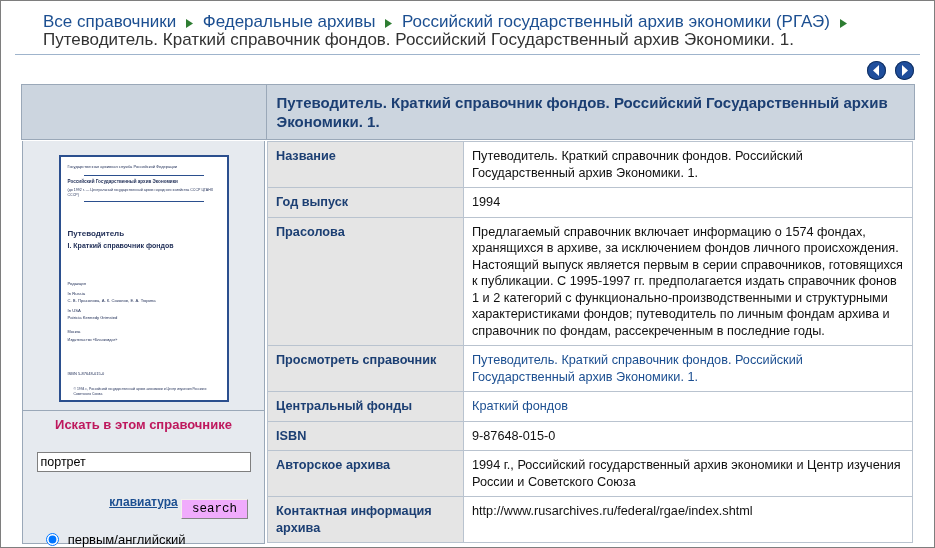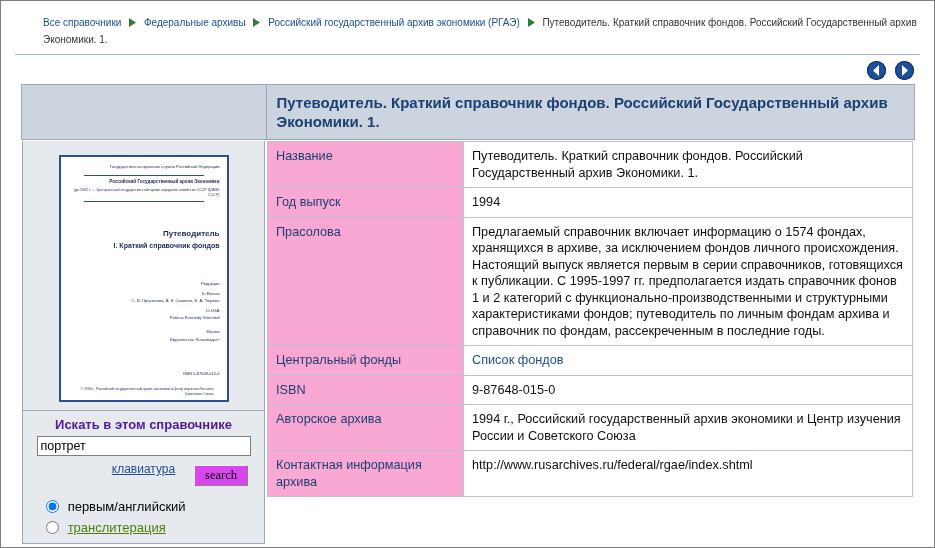--- a/index.html
+++ b/index.html
@@ -15,21 +15,21 @@
     overflow: hidden;
     background: #ffffff;
     border: 1px solid #7e7e7e;
   }
   .inner {
     padding: 10px 14px 0 14px;
   }
 
   
   .breadcrumb {
-    font-size: 10px;
+    font-size: 17px;
     color: #333;
     line-height: 17px;
     padding: 2px 0 4px 28px;
     border-bottom: 1px solid #9fb4cc;
     padding-bottom: 6px;
   }
   .breadcrumb a {
     color: #1c4f91;
     text-decoration: none;
   }
@@ -101,21 +101,21 @@
     width: 170px;
     height: 247px;
     margin: 0 auto;
     background: #ffffff;
     border: 2px solid #2b4f8e;
     position: relative;
     font-size: 4.3px;
     color: #24325a;
     line-height: 6px;
     padding: 7px 7px 0 7px;
-    text-align: right;
+    text-align: left;
     overflow: hidden;
   }
   .cover .c-top { font-size: 4px; line-height: 6px; margin-bottom: 5px; }
   .cover .c-rule { border-top: 1px solid #2b4f8e; margin: 3px 16px; }
   .cover .c-org { font-size: 4.6px; font-weight: bold; line-height: 6.5px; }
   .cover .c-sub { font-size: 3.6px; line-height: 5px; margin-top: 2px; }
   .cover .c-title {
     font-size: 8px; font-weight: bold; margin-top: 26px; line-height: 12px;
   }
   .cover .c-title2 { font-size: 7px; font-weight: bold; line-height: 11px; }
@@ -127,55 +127,56 @@
   
   .searchbox {
     border: 1px solid #9aa8b8;
     border-top: none;
     background: #e6eaef;
     padding: 6px 10px 8px 10px;
     text-align: center;
     height: 133px;
   }
   .searchtitle {
-    color: #4c1d95;
+    color: #be185d;
     font-size: 13px;
     font-weight: bold;
-    padding-bottom: 4px;
+    padding-bottom: 20px;
   }
   .searchinput {
     width: 214px;
     height: 20px;
     font-size: 12.5px;
     font-family: "Liberation Sans", sans-serif;
     border: 1px solid #7f7f7f;
     padding: 2px 3px;
     color: #000;
     background: #fff;
   }
   .kbdline {
-    padding-top: 3px;
+    padding-top: 20px;
     text-align: center;
+    font-weight: bold;
   }
   .kbdlink {
     color: #1c4f91;
     font-size: 12px;
     text-decoration: underline;
     cursor: pointer;
   }
   .searchbtnrow {
     text-align: right;
     padding: 2px 6px 0 0;
     margin-top: -14px;
   }
   .searchbtn {
-    font-family: Liberation Serif, serif;
+    font-family: Liberation Mono, monospace;
     font-size: 12.5px;
     padding: 2px 10px;
-    background: #d946ef;
+    background: #f0abfc;
     border: 1px solid #858585;
     border-top-color: #f3f1ec;
     border-left-color: #f3f1ec;
     cursor: pointer;
   }
   .radiorow {
     text-align: left;
     padding: 10px 0 0 8px;
     font-size: 13px;
     color: #000;
@@ -194,23 +195,23 @@
     font-size: 12.7px;
   }
   .details td {
     border: 1px solid #b9c3cf;
     padding: 6px 8px 6px 8px;
     vertical-align: top;
     line-height: 16.5px;
   }
   .details td.lab {
     width: 196px;
-    background: #f9a8d4;
+    background: #e5e5e5;
     color: #1c3f73;
-    font-weight: normal;
+    font-weight: bold;
   }
   .details td.val {
     background: #ffffff;
     color: #111;
     word-wrap: break-word;
   }
   .details td.val a {
     color: #1c4f91;
     text-decoration: none;
   }
@@ -319,22 +320,26 @@
             </tr>
             <tr>
               <td class="lab">Год выпуск</td>
               <td class="val">1994</td>
             </tr>
             <tr>
               <td class="lab">Прасолова</td>
               <td class="val">Предлагаемый справочник включает информацию о 1574 фондах, хранящихся в архиве, за исключением фондов личного происхождения. Настоящий выпуск является первым в серии справочников, готовящихся к публикации. С 1995-1997 гг. предполагается издать справочник фонов 1 и 2 категорий с функционально-производственными и структурными характеристиками фондов; путеводитель по личным фондам архива и справочник по фондам, рассекреченным в последние годы.</td>
             </tr>
             <tr>
+              <td class="lab">Просмотреть справочник</td>
+              <td class="val"><a href="#">Путеводитель. Краткий справочник фондов. Российский Государственный архив Экономики. 1.</a></td>
+            </tr>
+            <tr>
               <td class="lab">Центральный фонды</td>
-              <td class="val"><a href="#">Список фондов</a></td>
+              <td class="val"><a href="#">Краткий фондов</a></td>
             </tr>
             <tr>
               <td class="lab">ISBN</td>
               <td class="val">9-87648-015-0</td>
             </tr>
             <tr>
               <td class="lab">Авторское архива</td>
               <td class="val">1994 г., Российский государственный архив экономики и Центр изучения России и Советского Союза</td>
             </tr>
             <tr>

